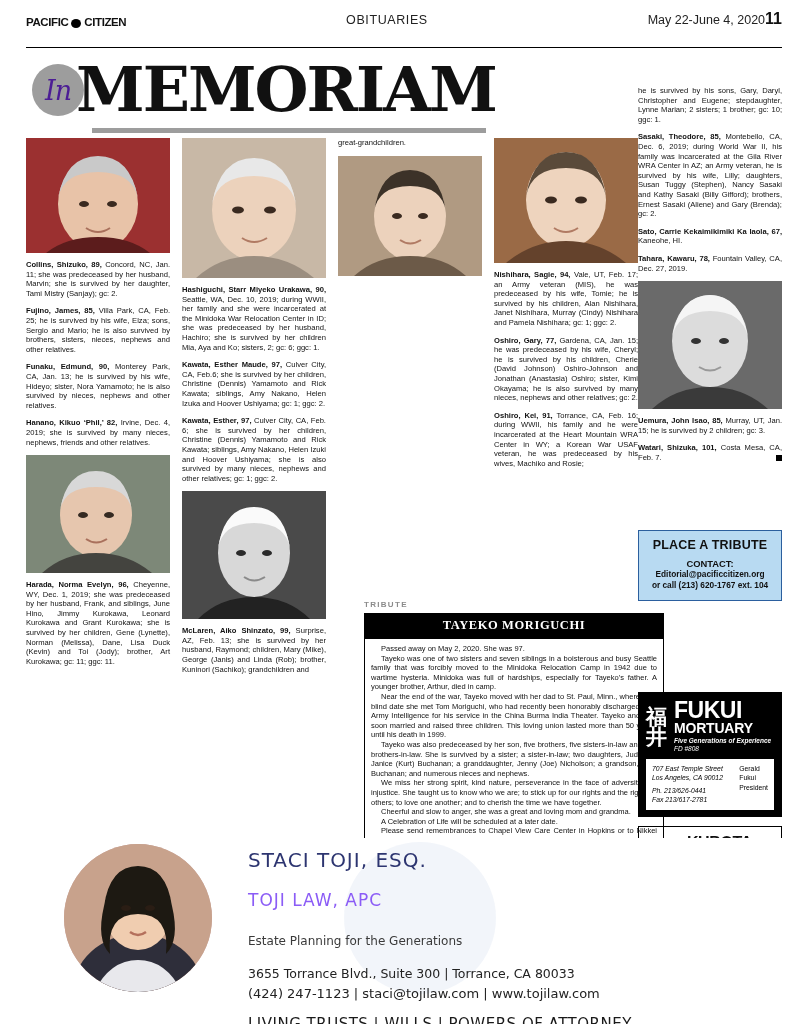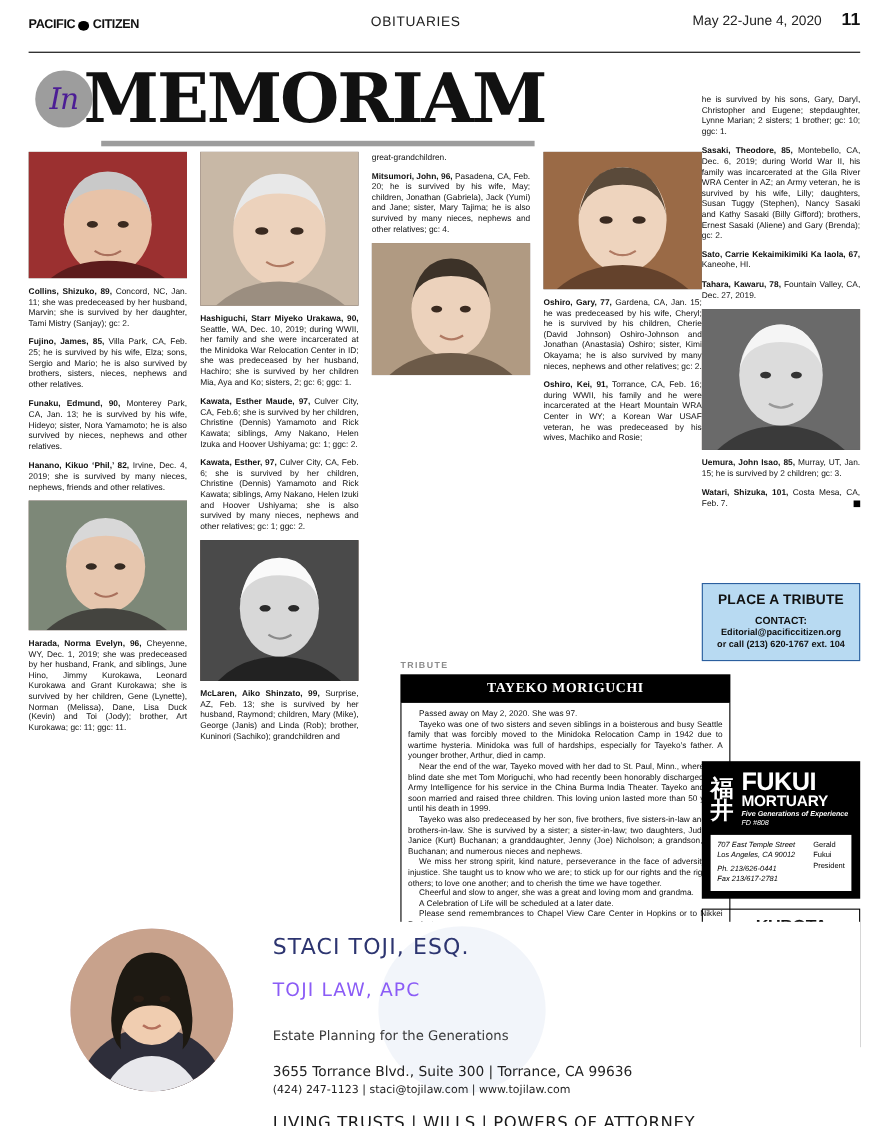--- a/index.html
+++ b/index.html
@@ -13,21 +13,21 @@
 
   
   .masthead { display:flex; align-items:flex-end; justify-content:space-between;
               border-bottom:1.6px solid #000; padding-bottom:19px; height:22px; }
   .mast-left { display:flex; align-items:center; gap:2px; }
   .mast-pc { font-weight:bold; font-size:11.5px; letter-spacing:-0.4px;
              font-family:"Liberation Sans", sans-serif; }
   .mast-dot { width:10px; height:9px; border-radius:50%; background:#000;
               display:inline-block; margin:0 1px; position:relative; top:1px; }
   .mast-center { font-size:12.5px; letter-spacing:0.6px; color:#222; padding-bottom:1px;}
-  .mast-right { display:flex; align-items:baseline; gap:18px; }
+  .mast-right { display:flex; align-items:baseline; gap:0; }
   .mast-date { font-size:12.5px; color:#222; }
   .mast-page { font-size:16px; font-weight:bold; }
 
   
   .memoriam-wrap { position:absolute; left:0; top:30px; width:462px; height:80px; }
   .mem-circle { position:absolute; left:6px; top:8px; width:52px; height:52px;
                 border-radius:50%; background:#9d9d9d; color:#4c1d95;
                 font-family:"DejaVu Serif", serif; font-style:italic;
                 font-size:27px; display:flex; align-items:center; justify-content:center;
                 letter-spacing:-1px; }
@@ -105,21 +105,21 @@
   .toji { position:absolute; left:0; bottom:0; width:756px; height:160px;
           border-top:0; background:#fff; }
   .toji-photo { position:absolute; left:38px; top:6px; width:148px; height:148px;
                 border-radius:50%; overflow:hidden; background:#caa; }
   .toji-text { position:absolute; left:222px; top:10px; width:440px;
                font-family:"DejaVu Sans", sans-serif; }
   .toji-name { font-size:20px; color:#2d3570; letter-spacing:1px; }
   .toji-firm { font-size:17px; color:#8b5cf6; letter-spacing:1px; margin-top:18px;}
   .toji-tag { font-size:12px; color:#3a3a3a; margin-top:24px; }
   .toji-addr { font-size:12.5px; color:#222; margin-top:18px; }
-  .toji-contact { font-size:10px; color:#222; margin-top:5px; }
+  .toji-contact { font-size:13px; color:#222; margin-top:5px; }
   .toji-foot { font-size:15px; color:#1a1a1a; letter-spacing:0.5px; margin-top:14px; }
   .toji-seal { position:absolute; left:318px; top:4px; width:152px; height:152px;
                border-radius:50%; background:#eef1f8; opacity:.75; }
 </style>
 </head>
 <body>
 
 <div class="page">
 
   <div class="masthead">
@@ -200,21 +200,20 @@
           <ellipse cx="85" cy="62" rx="5" ry="3" fill="#2a2a2a"></ellipse>
           <path d="M62 86 q10 7 21 0" stroke="#8a8a8a" stroke-width="2" fill="none"></path>
           <path d="M16 128 q22 -22 56 -22 q34 0 56 22z" fill="#222"></path>
         </svg>
       </div>
       <div class="obit"><b>McLaren, Aiko Shinzato, 99,</b><span> Surprise, AZ, Feb. 13; she is survived by her husband, Raymond; children, Mary (Mike), George (Janis) and Linda (Rob); brother, Kuninori (Sachiko); grandchildren and</span></div>
     </div>
 
     <div class="col c3" style="width:144px;">
       <div class="obit" style="margin-top:0;"><span>great-grandchildren.</span></div>
-      <div class="obit"><b>Mitsumori, John, 96,</b><span> Pasadena, CA, Feb. 20; he is survived by his wife, May; children, Jonathan (Gabriela), Jack (Yumi) and Jane; sister, Mary Tajima; he is also survived by many nieces, nephews and other relatives; gc: 4.</span></div>
       <div class="photo" style="height:120px;margin-top:2px;">
         <svg class="inner" viewBox="0 0 144 120" preserveAspectRatio="none">
           <rect width="144" height="120" fill="#a08a72"></rect>
           <rect x="0" y="0" width="144" height="120" fill="#b09a82"></rect>
           <ellipse cx="72" cy="60" rx="36" ry="44" fill="#ecd2bc"></ellipse>
           <path d="M36 56 q6 -42 36 -42 q30 0 36 42 q-4 -26 -36 -26 q-32 0 -36 26z" fill="#3c3228"></path>
           <ellipse cx="59" cy="60" rx="5" ry="3" fill="#3a2a20"></ellipse>
           <ellipse cx="85" cy="60" rx="5" ry="3" fill="#3a2a20"></ellipse>
           <path d="M62 84 q10 7 21 0" stroke="#b07a63" stroke-width="2" fill="none"></path>
           <path d="M16 120 q22 -20 56 -20 q34 0 56 20z" fill="#6c5a48"></path>
@@ -228,20 +227,21 @@
           <rect width="144" height="125" fill="#8a5a3a"></rect>
           <rect x="0" y="0" width="144" height="125" fill="#9a6a46"></rect>
           <ellipse cx="72" cy="62" rx="40" ry="48" fill="#eed4be"></ellipse>
           <path d="M32 58 q8 -44 40 -44 q32 0 40 44 q-6 -28 -40 -28 q-34 0 -40 28z" fill="#5a4a3a"></path>
           <ellipse cx="57" cy="62" rx="6" ry="3.5" fill="#3a2a20"></ellipse>
           <ellipse cx="87" cy="62" rx="6" ry="3.5" fill="#3a2a20"></ellipse>
           <path d="M60 90 q12 8 24 0" stroke="#b07a63" stroke-width="2" fill="none"></path>
           <path d="M12 125 q26 -22 60 -22 q34 0 60 22z" fill="#64422c"></path>
         </svg>
       </div>
+      <div class="obit"><b>Nishihara, Sagie, 94,</b><span> Vale, UT, Feb. 17; an Army veteran (MIS), he was predeceased by his wife, Tomie; he is survived by his children, Alan Nishihara, Janet Nishihara, Murray (Cindy) Nishihara and Pamela Nishihara; gc: 1; ggc: 2.</span></div>
       <div class="obit"><b>Oshiro, Gary, 77,</b><span> Gardena, CA, Jan. 15; he was predeceased by his wife, Cheryl; he is survived by his children, Cherie (David Johnson) Oshiro-Johnson and Jonathan (Anastasia) Oshiro; sister, Kimi Okayama; he is also survived by many nieces, nephews and other relatives; gc: 2.</span></div>
       <div class="obit"><b>Oshiro, Kei, 91,</b><span> Torrance, CA, Feb. 16; during WWII, his family and he were incarcerated at the Heart Mountain WRA Center in WY; a Korean War USAF veteran, he was predeceased by his wives, Machiko and Rosie;</span></div>
     </div>
 
     <div class="col c5">
       <div class="obit" style="margin-top:-52px;"><span>he is survived by his sons, Gary, Daryl, Christopher and Eugene; stepdaughter, Lynne Marian; 2 sisters; 1 brother; gc: 10; ggc: 1.</span></div>
       <div class="obit"><b>Sasaki, Theodore, 85,</b><span> Montebello, CA, Dec. 6, 2019; during World War II, his family was incarcerated at the Gila River WRA Center in AZ; an Army veteran, he is survived by his wife, Lilly; daughters, Susan Tuggy (Stephen), Nancy Sasaki and Kathy Sasaki (Billy Gifford); brothers, Ernest Sasaki (Aliene) and Gary (Brenda); gc: 2.</span></div>
       <div class="obit"><b>Sato, Carrie Kekaimikimiki Ka laola, 67,</b><span> Kaneohe, HI.</span></div>
       <div class="obit"><b>Tahara, Kawaru, 78,</b><span> Fountain Valley, CA, Dec. 27, 2019.</span></div>
       <div class="photo" style="height:128px;margin-top:6px;">
@@ -336,19 +336,19 @@
         <ellipse cx="62" cy="64" rx="5" ry="3" fill="#2a1d14"></ellipse>
         <ellipse cx="86" cy="64" rx="5" ry="3" fill="#2a1d14"></ellipse>
         <path d="M66 88 q8 6 16 0" stroke="#b4705c" stroke-width="2.4" fill="none"></path>
         <path d="M30 148 q16 -32 44 -32 q28 0 44 32z" fill="#e8e8ec"></path>
       </svg>
     </div>
     <div class="toji-text">
       <div class="toji-name">STACI TOJI, ESQ.</div>
       <div class="toji-firm">TOJI LAW, APC</div>
       <div class="toji-tag">Estate Planning for the Generations</div>
-      <div class="toji-addr">3655 Torrance Blvd., Suite 300 | Torrance, CA 99636</div>
+      <div class="toji-addr">3655 Torrance Blvd., Suite 300 | Torrance, CA 80033</div>
       <div class="toji-contact">(424) 247-1123 | staci@tojilaw.com | www.tojilaw.com</div>
       <div class="toji-foot">LIVING TRUSTS | WILLS | POWERS OF ATTORNEY</div>
     </div>
   </div>
 
 </div>
 
 </body></html>

